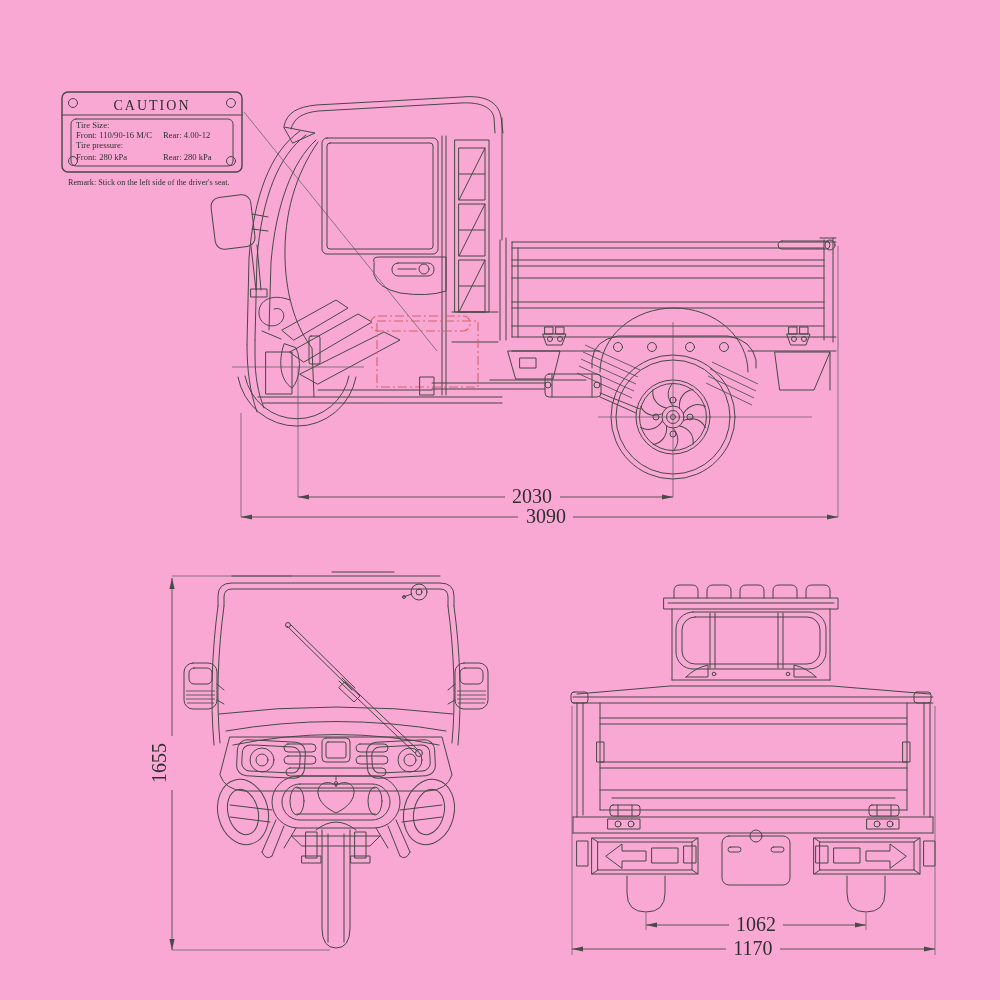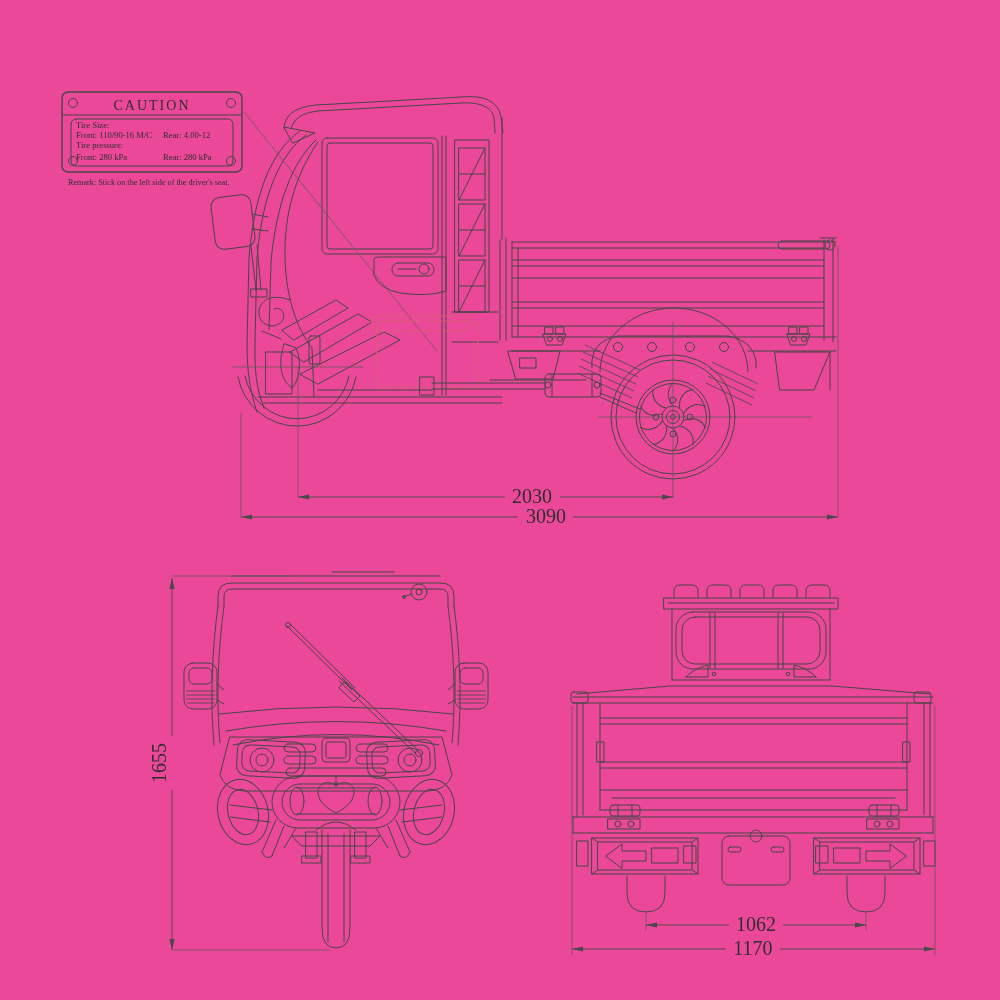--- a/index.html
+++ b/index.html
@@ -1,16 +1,16 @@
 <!DOCTYPE html>
 <html><head>
 <meta charset="utf-8">
 <style>
   html,body{margin:0;padding:0;background:#fff;}
-  .stage{position:relative;width:1000px;height:1000px;background:#ec4899;overflow:hidden;
+  .stage{position:relative;width:1000px;height:1000px;background:#f9a8d4;overflow:hidden;
          font-family:"Liberation Serif", serif;}
   svg{display:block}
   .ln{fill:none;stroke:#474747;stroke-width:1;stroke-linecap:round;stroke-linejoin:round;}
   .thin{fill:none;stroke:#5a5a5a;stroke-width:0.7;}
   .dim{fill:none;stroke:#4a4a4a;stroke-width:0.9;}
   .red{fill:none;stroke:#d4636e;stroke-width:1.1;stroke-dasharray:9 3 2 3;}
   .hatch{fill:none;stroke:#474747;stroke-width:0.8;}
   text{fill:#2f2f2f;}
   .dimtxt{font-size:20px;}
   .cap-title{font-size:14px;letter-spacing:2px;}

